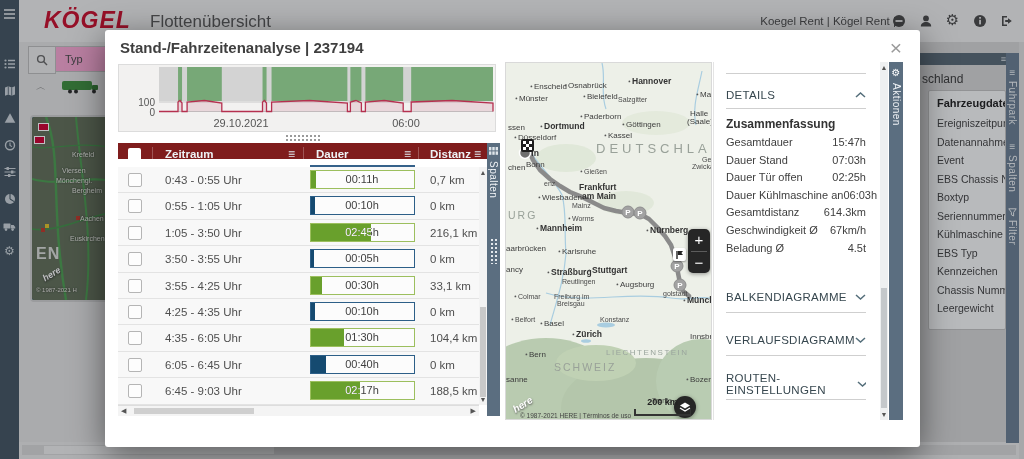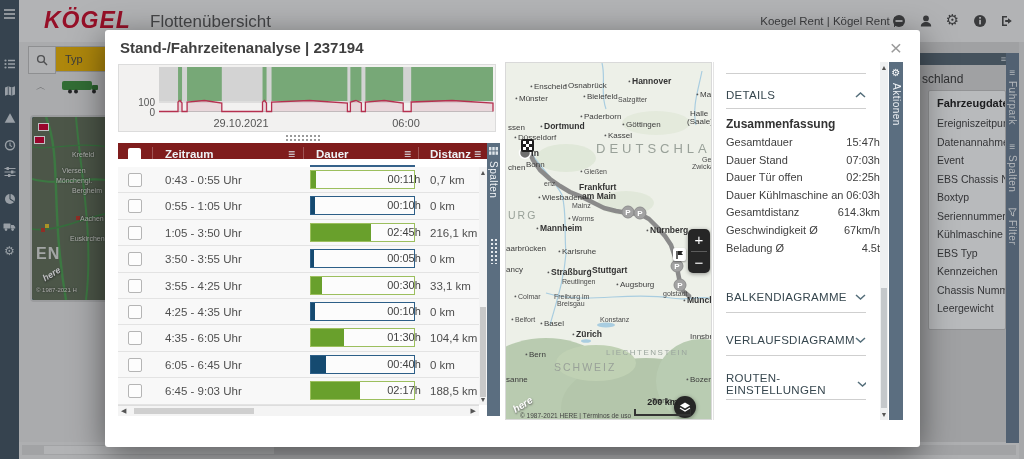--- a/index.html
+++ b/index.html
@@ -15,21 +15,21 @@
   .hicons .hic{width:15px;height:15px;display:flex;align-items:center;justify-content:center;}
   .sidebar{left:0;top:0;width:19px;height:459px;background:#455663;z-index:3;}
   .side-menu{left:0;top:8px;width:19px;display:flex;justify-content:center;z-index:4;}
   .side-icons{left:0;top:56px;width:19px;display:flex;flex-direction:column;align-items:center;gap:9px;z-index:4;}
   .gear-glyph{font-family:"DejaVu Sans",sans-serif;color:#ccd4da;font-size:12px;line-height:12px;}
   .hgear{font-family:"DejaVu Sans",sans-serif;color:#4a4a4a;font-size:15px;line-height:15px;}
   
   .left-panel{left:19px;top:42px;width:95px;height:400px;background:#e4e4e4;border-right:1px solid #c6c6c6;z-index:1;}
   .search-row{left:28px;top:46px;width:82px;height:26px;display:flex;z-index:2;}
   .search-btn{width:26px;height:26px;background:#ececec;border:1px solid #bdbdbd;display:flex;align-items:center;justify-content:center;}
-  .search-field{flex:1;background:#eab308;border:1px solid #bdbdbd;border-left:none;font-size:11px;color:#4a4a4a;display:flex;align-items:center;padding-left:9px;}
+  .search-field{flex:1;background:#f9a8d4;border:1px solid #bdbdbd;border-left:none;font-size:11px;color:#4a4a4a;display:flex;align-items:center;padding-left:9px;}
   .collapse-caret{left:36px;top:80px;font-size:10px;color:#777;z-index:2;}
   .truck-thumb{left:58px;top:78px;z-index:2;}
   .minimap{left:30px;top:115px;width:78px;height:183px;border-radius:4px;border:2px solid #cfcfcf;background:#0c4a6e;overflow:hidden;z-index:2;}
   .mm-label{position:absolute;color:#e9e9e2;font-size:7px;text-shadow:0 0 2px #1f2a1f;white-space:nowrap;}
   .mm-big{position:absolute;left:4px;top:128px;font-size:16px;font-weight:bold;color:rgba(240,240,240,.85);letter-spacing:1px;}
   .mm-here{position:absolute;left:10px;top:152px;font-size:9px;font-weight:bold;font-style:italic;color:#fff;transform:rotate(-32deg);text-shadow:0 1px 2px #222;}
   .mm-attr{position:absolute;left:4px;top:170px;font-size:6px;color:#e4e4dc;text-shadow:0 0 2px #222;white-space:nowrap;}
   .mm-badge{position:absolute;width:9px;height:6px;background:#c03;border:1px solid #fff;}
   .page-hscroll{left:22px;bottom:4px;width:994px;height:10px;background:#d9d9d9;z-index:2;}
   .page-hscroll .thumb{position:absolute;left:22px;top:1px;width:230px;height:8px;background:#efefef;}
@@ -67,21 +67,21 @@
   .trow{position:relative;height:26.4px;background:#f8f8f8;border-bottom:1px solid #e3e3e3;box-sizing:border-box;}
   .rcb{position:absolute;left:10px;top:6px;width:12px;height:12px;border:1.5px solid #b5b5b5;border-radius:2px;background:#fdfdfd;}
   .period{position:absolute;left:47px;top:0;font-size:11.5px;color:#4f4f4f;line-height:26px;}
   .dist{position:absolute;left:312px;top:0;font-size:11.5px;color:#4f4f4f;line-height:26px;}
   .bar{position:absolute;left:192px;top:3px;width:105px;height:19px;background:#fcfcfc;border:1.5px solid;box-sizing:border-box;}
   .bar.drive{border-color:#9cbf5e;}
   .bar.stand{border-color:#2d5f88;}
   .fill{position:absolute;left:0;top:0;bottom:0;}
   .drive .fill{background:#69a02c;}
   .stand .fill{background:#154a70;}
-  .btxt{position:absolute;left:0;top:0;width:102px;text-align:center;font-size:11px;line-height:16px;color:#3f3f3f;margin-left:42px;}
+  .btxt{position:absolute;left:0;top:0;width:102px;text-align:center;font-size:11px;line-height:16px;color:#3f3f3f;}
   .bclip{position:absolute;left:0;top:0;bottom:0;overflow:hidden;}
   .bclip .btxt{color:#fff;}
   .vscroll{position:absolute;left:361px;top:24px;width:8px;height:238px;background:#f3f3f3;}
   .vscroll .thumb{position:absolute;left:1px;top:140px;width:6px;height:90px;background:#c9c9c9;}
   .sarrow{position:absolute;font-size:7px;color:#555;left:0;width:8px;text-align:center;cursor:pointer;}
   .hscroll{position:absolute;left:0;top:262px;width:361px;height:11px;background:#f4f4f4;border-top:1px solid #ddd;box-sizing:border-box;}
   .hscroll .thumb{position:absolute;left:16px;top:2px;width:120px;height:6px;background:#cfcfcf;}
   .harrow{position:absolute;top:1px;font-size:7px;color:#555;cursor:pointer;}
   .spalten-tab{position:absolute;left:369px;top:0;width:13px;height:273px;background:#5b6e80;display:flex;flex-direction:column;align-items:center;gap:6px;padding-top:4px;box-sizing:border-box;}
   
@@ -102,21 +102,21 @@
   .scalelbl{position:absolute;left:128px;top:334px;width:57px;text-align:center;font-size:9px;font-weight:bold;color:#222;}
   .mapattr{position:absolute;left:14px;top:349px;font-size:6.5px;color:#444;white-space:nowrap;}
   .maphere{position:absolute;left:6px;top:336px;font-size:10px;font-weight:bold;font-style:italic;color:#fff;transform:rotate(-32deg);text-shadow:0 1px 2px #555;}
   .flagbox{position:absolute;left:167px;top:185px;width:13px;height:13px;background:#fff;border-radius:2px;box-shadow:0 1px 2px rgba(0,0,0,.4);display:flex;align-items:center;justify-content:center;}
   
   .details{left:608px;top:32px;width:167px;height:358px;background:#fff;border-left:1px solid #e4e4e4;box-sizing:border-box;padding:0 14px 0 12px;}
   .d-hr{position:absolute;left:12px;right:14px;height:1px;background:#cfcfcf;}
   .d-row{position:absolute;left:12px;right:14px;display:flex;justify-content:space-between;align-items:center;}
   .d-sec{font-size:11.5px;color:#37474f;letter-spacing:.3px;cursor:pointer;}
   .d-sub{font-size:12px;font-weight:bold;color:#333;}
-  .kvwrap{position:absolute;left:12px;right:0;top:72px;}
+  .kvwrap{position:absolute;left:12px;right:14px;top:72px;}
   .kv{display:flex;justify-content:space-between;font-size:11px;color:#3e3e3e;line-height:17.6px;white-space:nowrap;}
   .dscroll{left:775px;top:32px;width:8px;height:358px;background:#eef0f1;}
   .dscroll .thumb{position:absolute;left:1px;top:226px;width:6px;height:120px;background:#c4c8cb;}
   .aktionen-tab{left:784px;top:32px;width:14px;height:358px;background:#5b6e80;display:flex;flex-direction:column;align-items:center;gap:5px;padding-top:6px;box-sizing:border-box;}
   .agear{font-family:"DejaVu Sans",sans-serif;color:#fff;font-size:10px;line-height:10px;}
 </style>
 </head>
 <body>
 
 <div id="stage">

